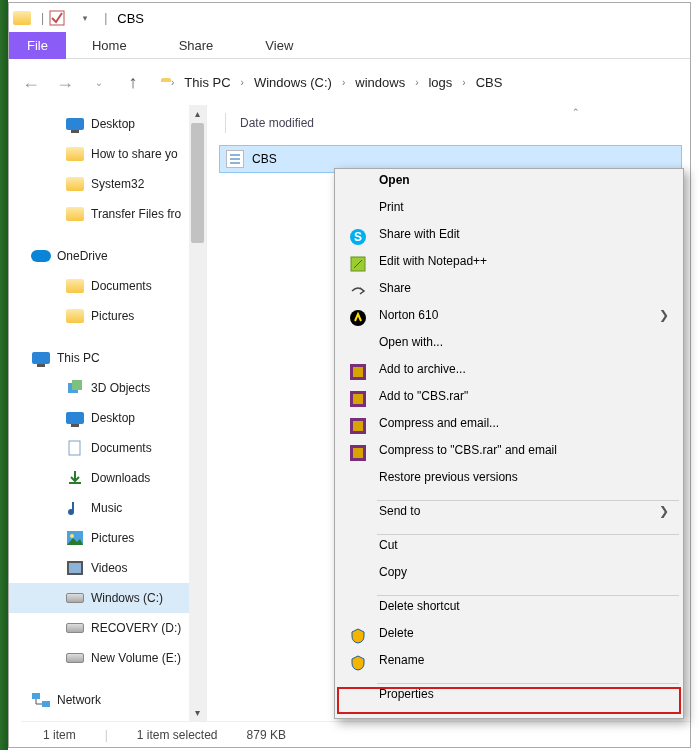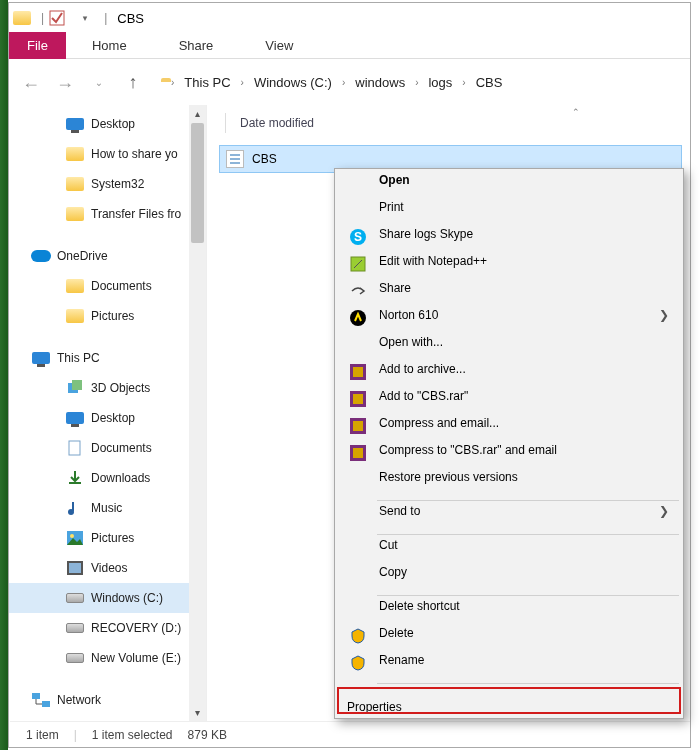--- a/index.html
+++ b/index.html
@@ -8,21 +8,21 @@
 
 
 .titlebar { height: 30px; display: flex; align-items: center; padding: 0 4px; background: #fff; }
 .titlebar .ico { width: 18px; height: 18px; margin-right: 6px; display:flex; align-items:center; justify-content:center; }
 .titlebar .sep { color:#888; margin:0 4px; }
 .titlebar .quick { display:flex; align-items:center; gap:4px; }
 .titlebar .title { margin-left: 6px; font-size: 13px; }
 
 
 .ribbon { height: 26px; display:flex; align-items:center; border-bottom: 1px solid #ddd; }
-.ribbon .file { background:#be185d; color:#fff; padding: 6px 18px; font-size:13px; }
+.ribbon .file { background:#8b5cf6; color:#fff; padding: 6px 18px; font-size:13px; }
 .ribbon .tab { padding: 6px 26px; font-size:13px; color:#333; }
 
 
 .navrow { height: 46px; display:flex; align-items:center; padding: 0 10px; gap:10px; }
 .navrow .navbtn { width:24px; height:24px; display:flex; align-items:center; justify-content:center; color:#999; font-size:18px; }
 .navrow .navbtn.dark { color:#555; }
 .breadcrumbs { display:flex; align-items:center; gap:4px; flex:1; padding-left:6px; }
 .breadcrumbs .crumb { font-size:13px; color:#222; }
 .breadcrumbs .sep { color:#777; font-size:10px; margin:0 6px; }
 .folder-ico { width:24px; height:20px; background:linear-gradient(#ffe9a8,#f7c645); border-radius:2px; position:relative; }
@@ -44,31 +44,31 @@
 
 .content { flex:1; position:relative; }
 .columns { display:flex; height:36px; align-items:center; padding-left: 18px; color:#445; font-size:13px; }
 .columns .col-name { width: 310px; }
 .columns .sort { font-size:9px; color:#777; position:absolute; left:365px; top:2px; }
 .filerow { display:flex; align-items:center; height:28px; margin: 4px 8px 0 12px; background:#cde8ff; border:1px solid #8fc7f4; padding-left:6px; font-size:14px; }
 .filerow .fico { width:18px; height:18px; margin-right:8px; background:#fff; border:1px solid #bbb; position:relative; }
 .filerow .fico:before { content:""; position:absolute; left:3px; top:3px; right:3px; height:2px; background:#8cb4d8; box-shadow:0 4px 0 #8cb4d8, 0 8px 0 #8cb4d8; }
 
 
-.status { position:absolute; bottom:0; left:1px; right:0; height:26px; display:flex; align-items:center; padding:0 16px; font-size:13px; color:#444; gap:15px; border-top:1px solid #eee; }
+.status { position:absolute; bottom:0; left:12px; right:0; height:26px; display:flex; align-items:center; padding:0 22px; font-size:13px; color:#444; gap:29px; border-top:1px solid #eee; }
 .status .sep { color:#ccc; }
 
 
 .ctx { position:absolute; left:334px; top:168px; width:350px; background:#f2f2f2; border:1px solid #a9a9a9; box-shadow:4px 4px 10px rgba(0,0,0,0.35); padding:4px 2px; }
 .ctx .mi { display:flex; height:27px; padding-left:10px; font-size:14px; color:#000; position:relative; }
 .ctx .mi .mico { width:22px; height:20px; margin-right:10px; display:flex; align-items:center; justify-content:center; }
 .ctx .mi .arrow { margin-left:auto; margin-right:12px; color:#555; font-size:12px; }
 .ctx .mi.bold span.lbl { font-weight:700; }
 .ctx hr { border:none; border-top:1px solid #d0d0d0; margin:3px 2px 3px 40px; }
-.ctx .mi.highlight { outline:2px solid #d21c1c; outline-offset:-2px;flex-direction:column; }
+.ctx .mi.highlight { outline:2px solid #d21c1c; outline-offset:-2px; }
 
 .watermark { position:absolute; right:6px; bottom:28px; font-size:11px; color:#888; }
 
 
 .ico-monitor { width:18px; height:12px; background:#2b85d6; border-radius:2px; display:inline-block; position:relative; }
 .ico-monitor:after { content:""; position:absolute; left:5px; top:12px; width:8px; height:3px; background:#555; }
 .ico-disk { width:18px; height:10px; background:linear-gradient(#ddd,#aaa); border-radius:2px; display:inline-block; position:relative; border:1px solid #888;}
 .ico-cloud { width:20px; height:12px; background:#0a84d6; border-radius:8px; display:inline-block; }
 svg { display:block; }
 </style>
@@ -309,21 +309,21 @@
       <span class="mico"></span>
       <span class="lbl">Print</span>
     </div>
   <div class="mi">
       <span class="mico">
         <svg width="18" height="18">
           <circle cx="9" cy="9" r="8" fill="#00aff0"></circle>
           <text x="9" y="13" text-anchor="middle" fill="#fff" font-size="11" font-weight="bold">S</text>
         </svg>
       </span>
-      <span class="lbl">Share logs Skype</span>
+      <span class="lbl">Share with Edit</span>
     </div>
   <div class="mi">
       <span class="mico">
         <svg width="16" height="16">
           <rect x="1" y="1" width="14" height="14" fill="#9acd32" stroke="#6b8e23"></rect>
           <path d="M4 12 L12 4" stroke="#555"></path>
         </svg>
       </span>
       <span class="lbl">Edit with Notepad++</span>
     </div>

